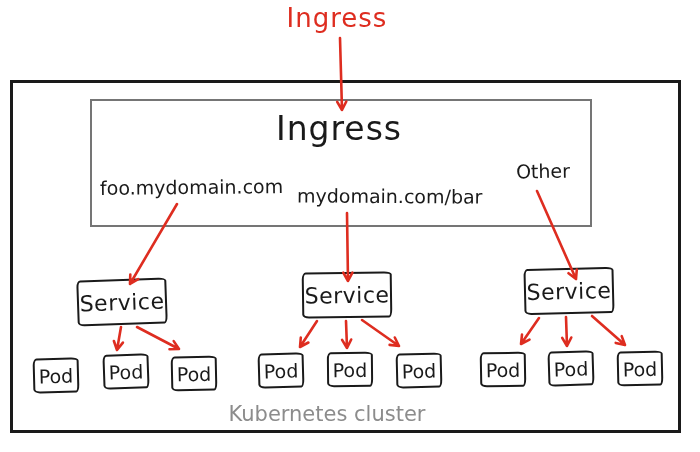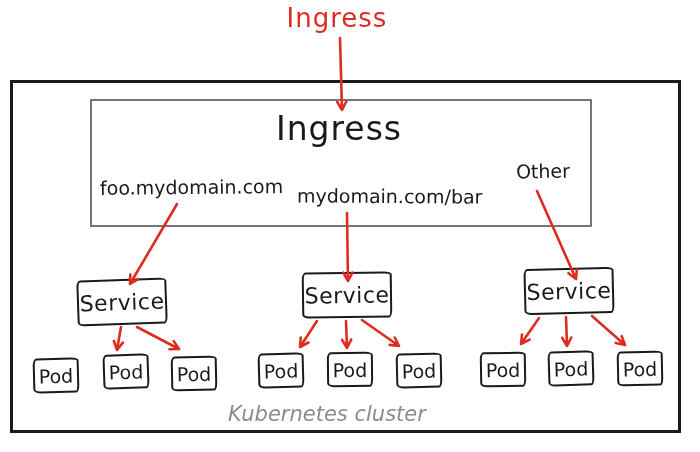--- a/index.html
+++ b/index.html
@@ -70,21 +70,20 @@
   .p6 { left: 396px; top: 353px; transform: rotate(-1.4deg); }
   .p7 { left: 480px; top: 352px; transform: rotate(-1deg);   }
   .p8 { left: 548px; top: 351px; transform: rotate(-1.8deg); }
   .p9 { left: 617px; top: 351px; transform: rotate(-1.3deg); }
 
   .cluster-label {
     left: 227px; top: 402px; width: 200px;
     text-align: center;
     font-size: 21px;
     color: var(--gray-text, #8c8c8c);
-    font-style: italic;
   }
 
   .arrows-layer {
     position: absolute;
     left: 0; top: 0;
     width: 700px; height: 452px;
     pointer-events: none;
   }
 </style>
 </head>

